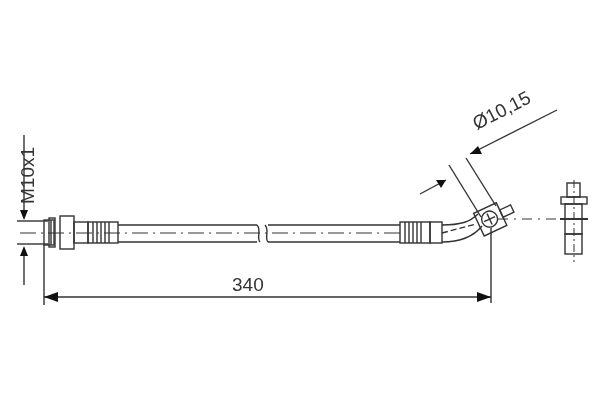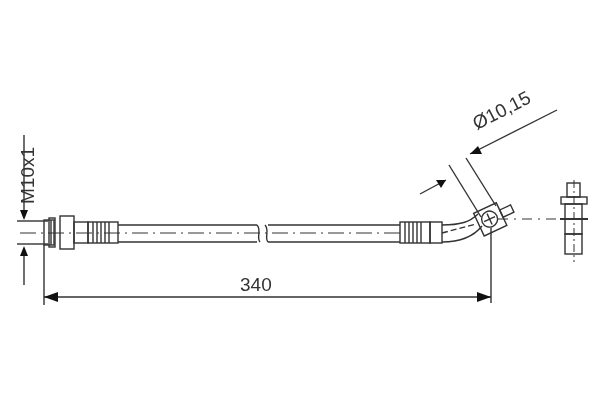--- a/index.html
+++ b/index.html
@@ -1,20 +1,20 @@
 <!DOCTYPE html>
 <html><head>
 <meta charset="utf-8">
 <style>
   html, body { margin:0; padding:0; background:#ffffff; }
   body { width:600px; height:400px; overflow:hidden; position:relative; font-family:"Liberation Sans", sans-serif; }
   #drawing { position:absolute; left:0; top:0; width:600px; height:400px; }
   .lbl { position:absolute; font-family:"Liberation Sans", sans-serif; color:#333; font-size:19px; line-height:1; white-space:nowrap; }
   #thread-label { left:-8px; top:166px; transform:rotate(-90deg); transform-origin:center; width:70px; text-align:center; }
-  #length-label { left:240px; top:275px; }
+  #length-label { left:232px; top:275px; }
   #diam-label { left:478px; top:114px; transform:rotate(-27deg); transform-origin:left bottom; }
 </style>
 </head>
 <body>
 
 <svg id="drawing" viewBox="0 0 600 400" xmlns="http://www.w3.org/2000/svg">
   <g stroke="#333" stroke-width="1.4" fill="none">
 
     <g>
       <line x1="24" y1="135" x2="24" y2="210"></line>

